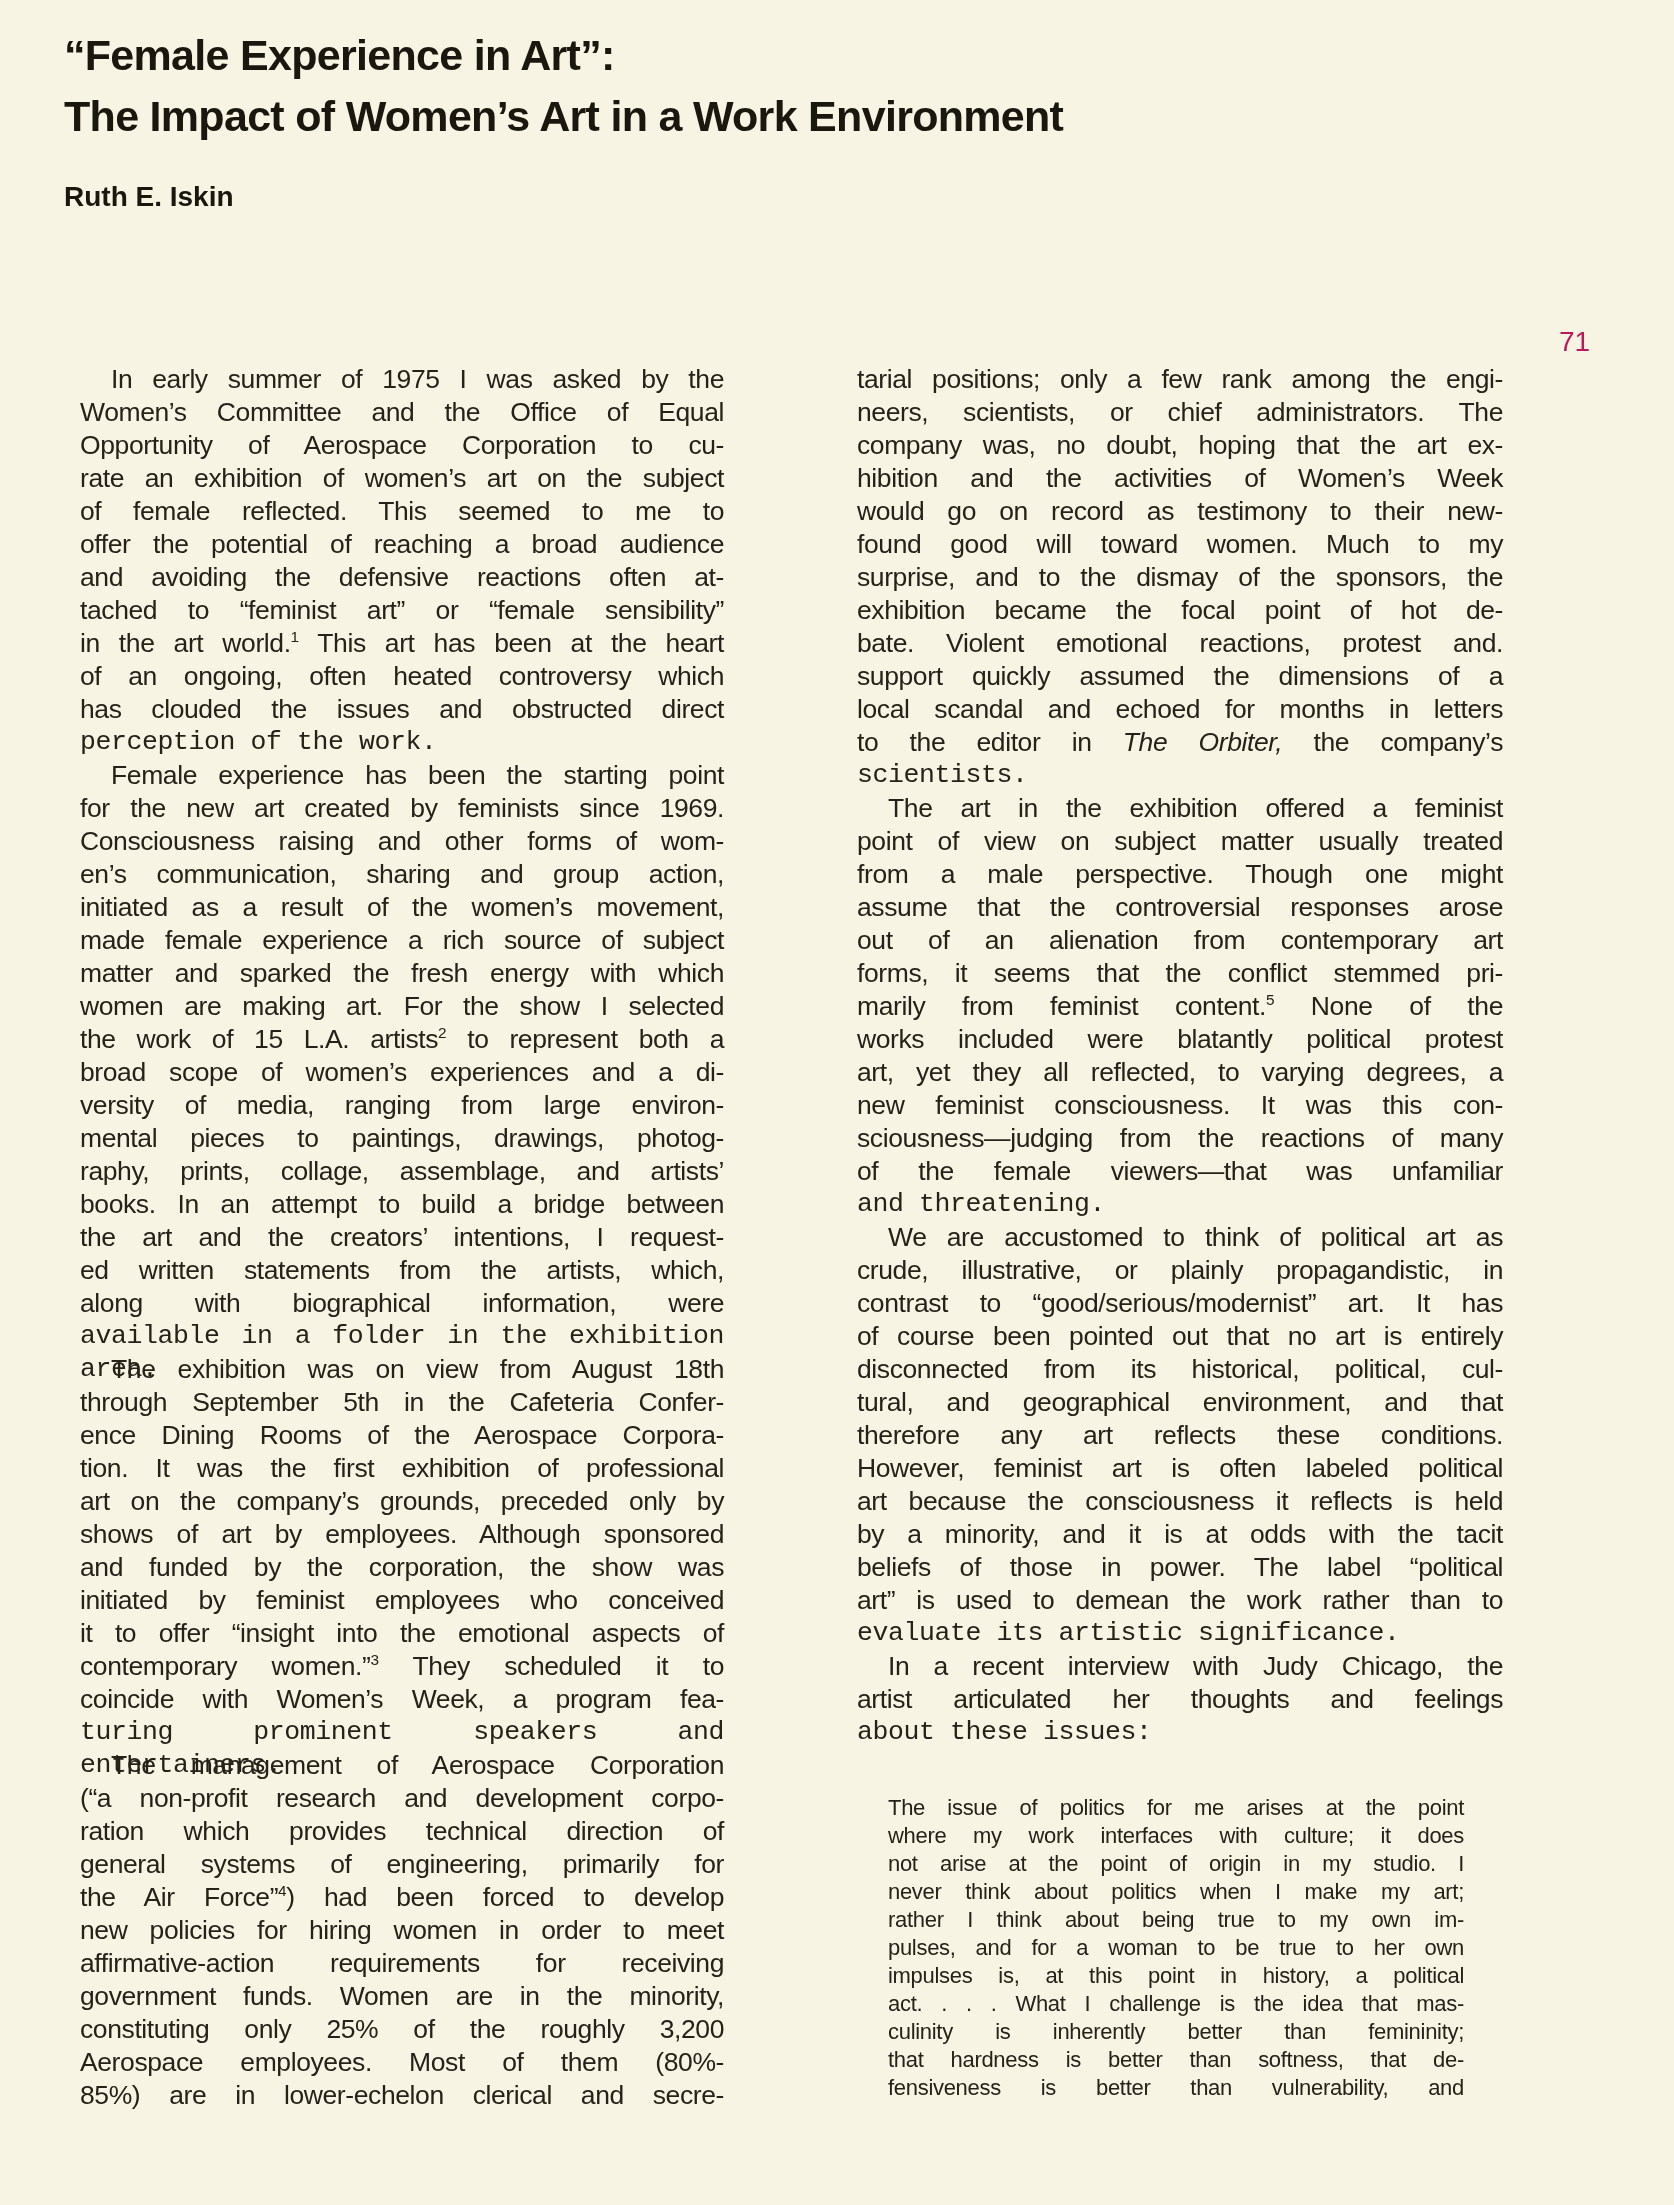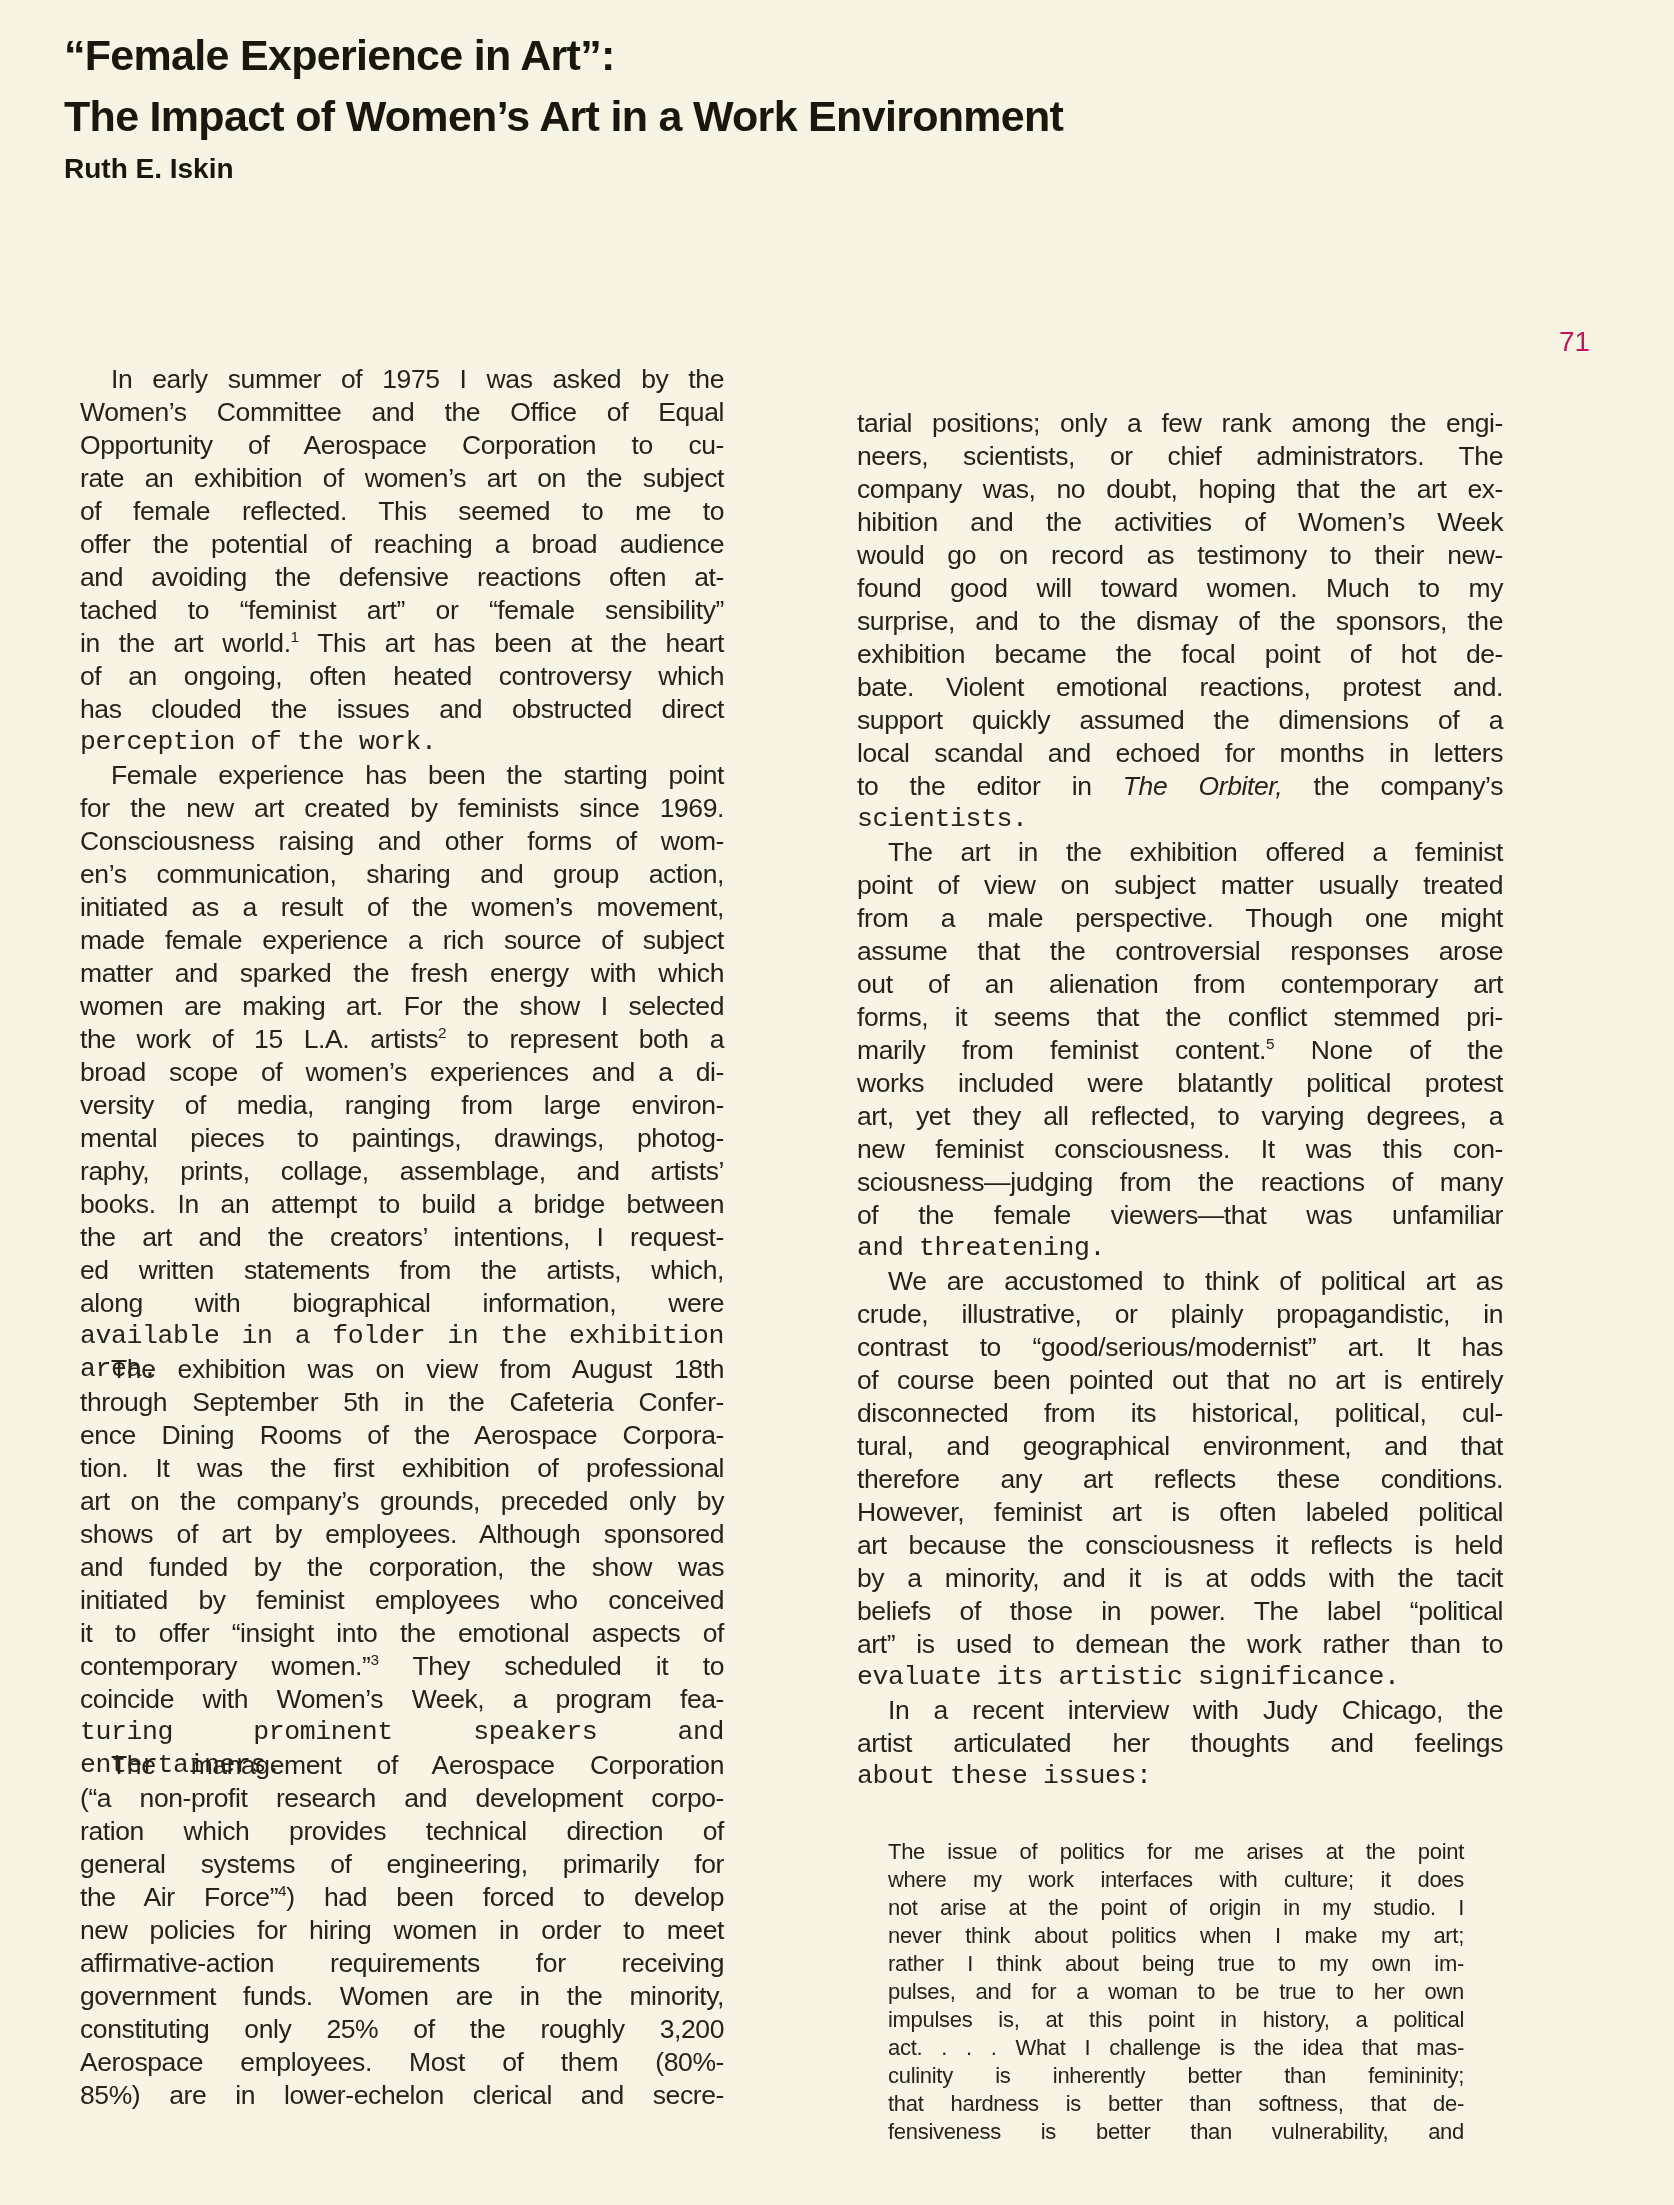--- a/index.html
+++ b/index.html
@@ -8,28 +8,28 @@
     width: 1674px; height: 2205px;
     position: relative;
     overflow: hidden;
     background: var(--paper, #f8f4e3);
     color: var(--ink, #262219);
     font-family: "Liberation Sans", "DejaVu Sans", sans-serif;
   }
   .masthead { position: absolute; left: 64px; top: 25px; color: #1a170f; }
   .title { font-size: 43px; line-height: 61px; font-weight: 700; letter-spacing: -0.7px; }
   .title .tline { display: block; }
-  .author { margin-top: 6px; font-size: 28px; font-weight: 700; }
+  .author { margin-top: 34px; font-size: 28px; font-weight: 700; }
   .pageno { position: absolute; left: 1559px; top: 326px; font-size: 28px; color: #be185d; }
   .col {
     position: absolute; top: 363px;
     font-size: 26.5px; line-height: 33px; letter-spacing: -0.4px;
   }
   .col.left  { left: 80px;  width: 644px; }
-  .col.right { left: 857px; width: 646px; margin-top: 44px; }
+  .col.right { left: 857px; width: 646px; }
   .line { height: 33px; text-align: justify; text-align-last: justify; }
   .line.indent { text-indent: 31px; }
   .line.pend { text-align-last: left; font-family: Liberation Mono, monospace; }
   sup { font-size: 0.58em; line-height: 0; vertical-align: super; }
   em { font-style: italic; }
   .quote {
     display: block;
     margin: 45px 39px 0 31px;
     font-size: 22px; line-height: 28px; letter-spacing: -0.3px;
   }

